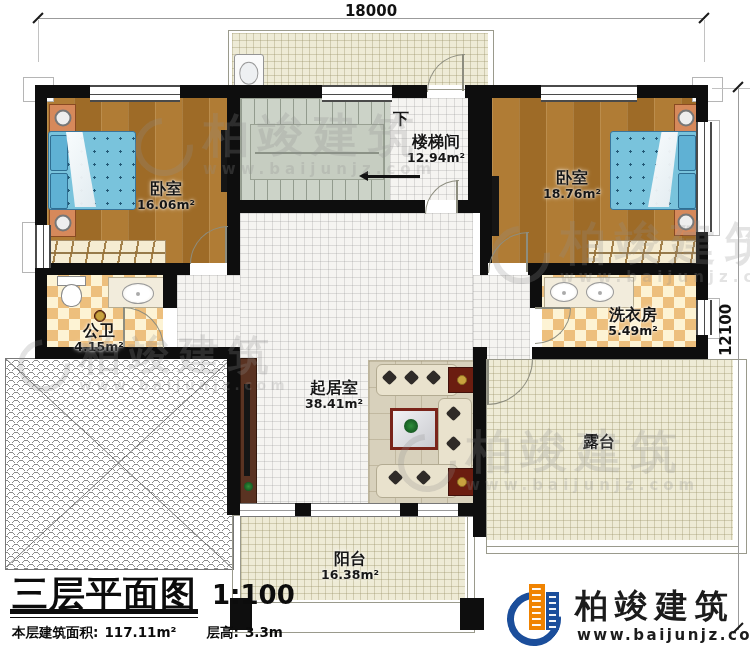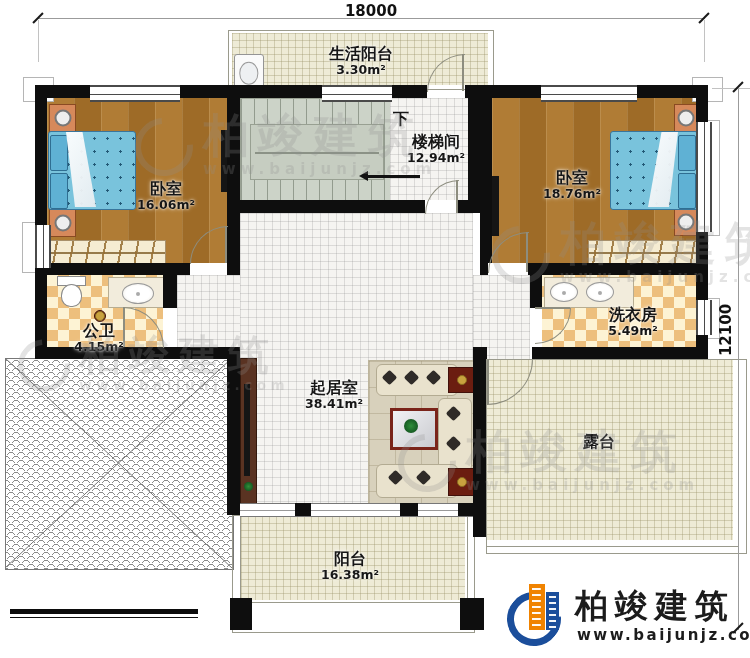--- a/index.html
+++ b/index.html
@@ -266,24 +266,20 @@
   <div class="cush" style="left:428px;top:372px;"></div>
   <div class="cush" style="left:448px;top:408px;"></div>
   <div class="cush" style="left:448px;top:438px;"></div>
   <div class="cush" style="left:390px;top:472px;"></div>
   <div class="cush" style="left:418px;top:472px;"></div>
   <div class="ctable" style="left:390px;top:408px;width:42px;height:36px;"></div>
   <div class="plant" style="left:404px;top:419px;width:14px;height:14px;"></div>
   <div class="sidet" style="left:448px;top:367px;width:25px;height:24px;"></div>
   <div class="sidet" style="left:448px;top:468px;width:25px;height:26px;"></div>
 
-  <div class="rlabel" style="left:361px;top:45px;">
-    <div class="rname">生活阳台</div>
-    <div class="rarea">3.30m²</div>
-  </div>
   <div class="rlabel" style="left:401px;top:110px;">
     <div class="rname">下</div>
   </div>
   <div class="rlabel" style="left:436px;top:133px;">
     <div class="rname">楼梯间</div>
     <div class="rarea">12.94m²</div>
   </div>
   <div class="rlabel" style="left:166px;top:180px;">
     <div class="rname">卧室</div>
     <div class="rarea">16.06m²</div>
@@ -318,22 +314,31 @@
   <div class="tick" style="left:31px;top:17px;"></div>
   <div class="tick" style="left:697px;top:17px;"></div>
   <div class="dimtext" style="left:371px;top:2px;transform:translateX(-50%);">18000</div>
 
   <div class="dimline" style="left:738px;top:88px;width:1px;height:542px;"></div>
   <div class="extline" style="left:712px;top:88px;width:38px;height:1px;"></div>
   <div class="tick" style="left:731px;top:86px;"></div>
   <div class="tick" style="left:731px;top:627px;"></div>
   <div class="dimtext" style="left:726px;top:330px;transform:translate(-50%,-50%) rotate(-90deg);">12100</div>
 
+  <div class="tb-title" style="left:12px;top:570px;">三层平面图</div>
+  <div class="tb-scale" style="left:212px;top:580px;">1:100</div>
   <div class="tb-rule" style="left:10px;top:609px;width:188px;height:5px;"></div>
   <div class="tb-rule" style="left:10px;top:617px;width:188px;height:1px;"></div>
+  <div class="tb-stats" style="left:12px;top:624px;">
+    <span>本层建筑面积:</span>
+    <span>117.11m²</span>
+    <span style="width:18px;"></span>
+    <span>层高:</span>
+    <span>3.3m</span>
+  </div>
 
   <div class="logo" style="left:505px;top:582px;width:240px;height:72px;">
     <div class="swoosh" style="left:2px;top:10px;width:40px;height:40px;"></div>
     <div class="bldg" style="left:24px;top:2px;width:16px;height:46px;background-color:#f08300;"></div>
     <div class="bldg" style="left:41px;top:10px;width:13px;height:38px;background-color:#1b4e9b;"></div>
     <div class="logo-name" style="left:70px;top:2px;">柏竣建筑</div>
     <div class="logo-url" style="left:72px;top:44px;">www.baijunjz.com</div>
   </div>
 
   <div class="wm" style="left:135px;top:112px;">

